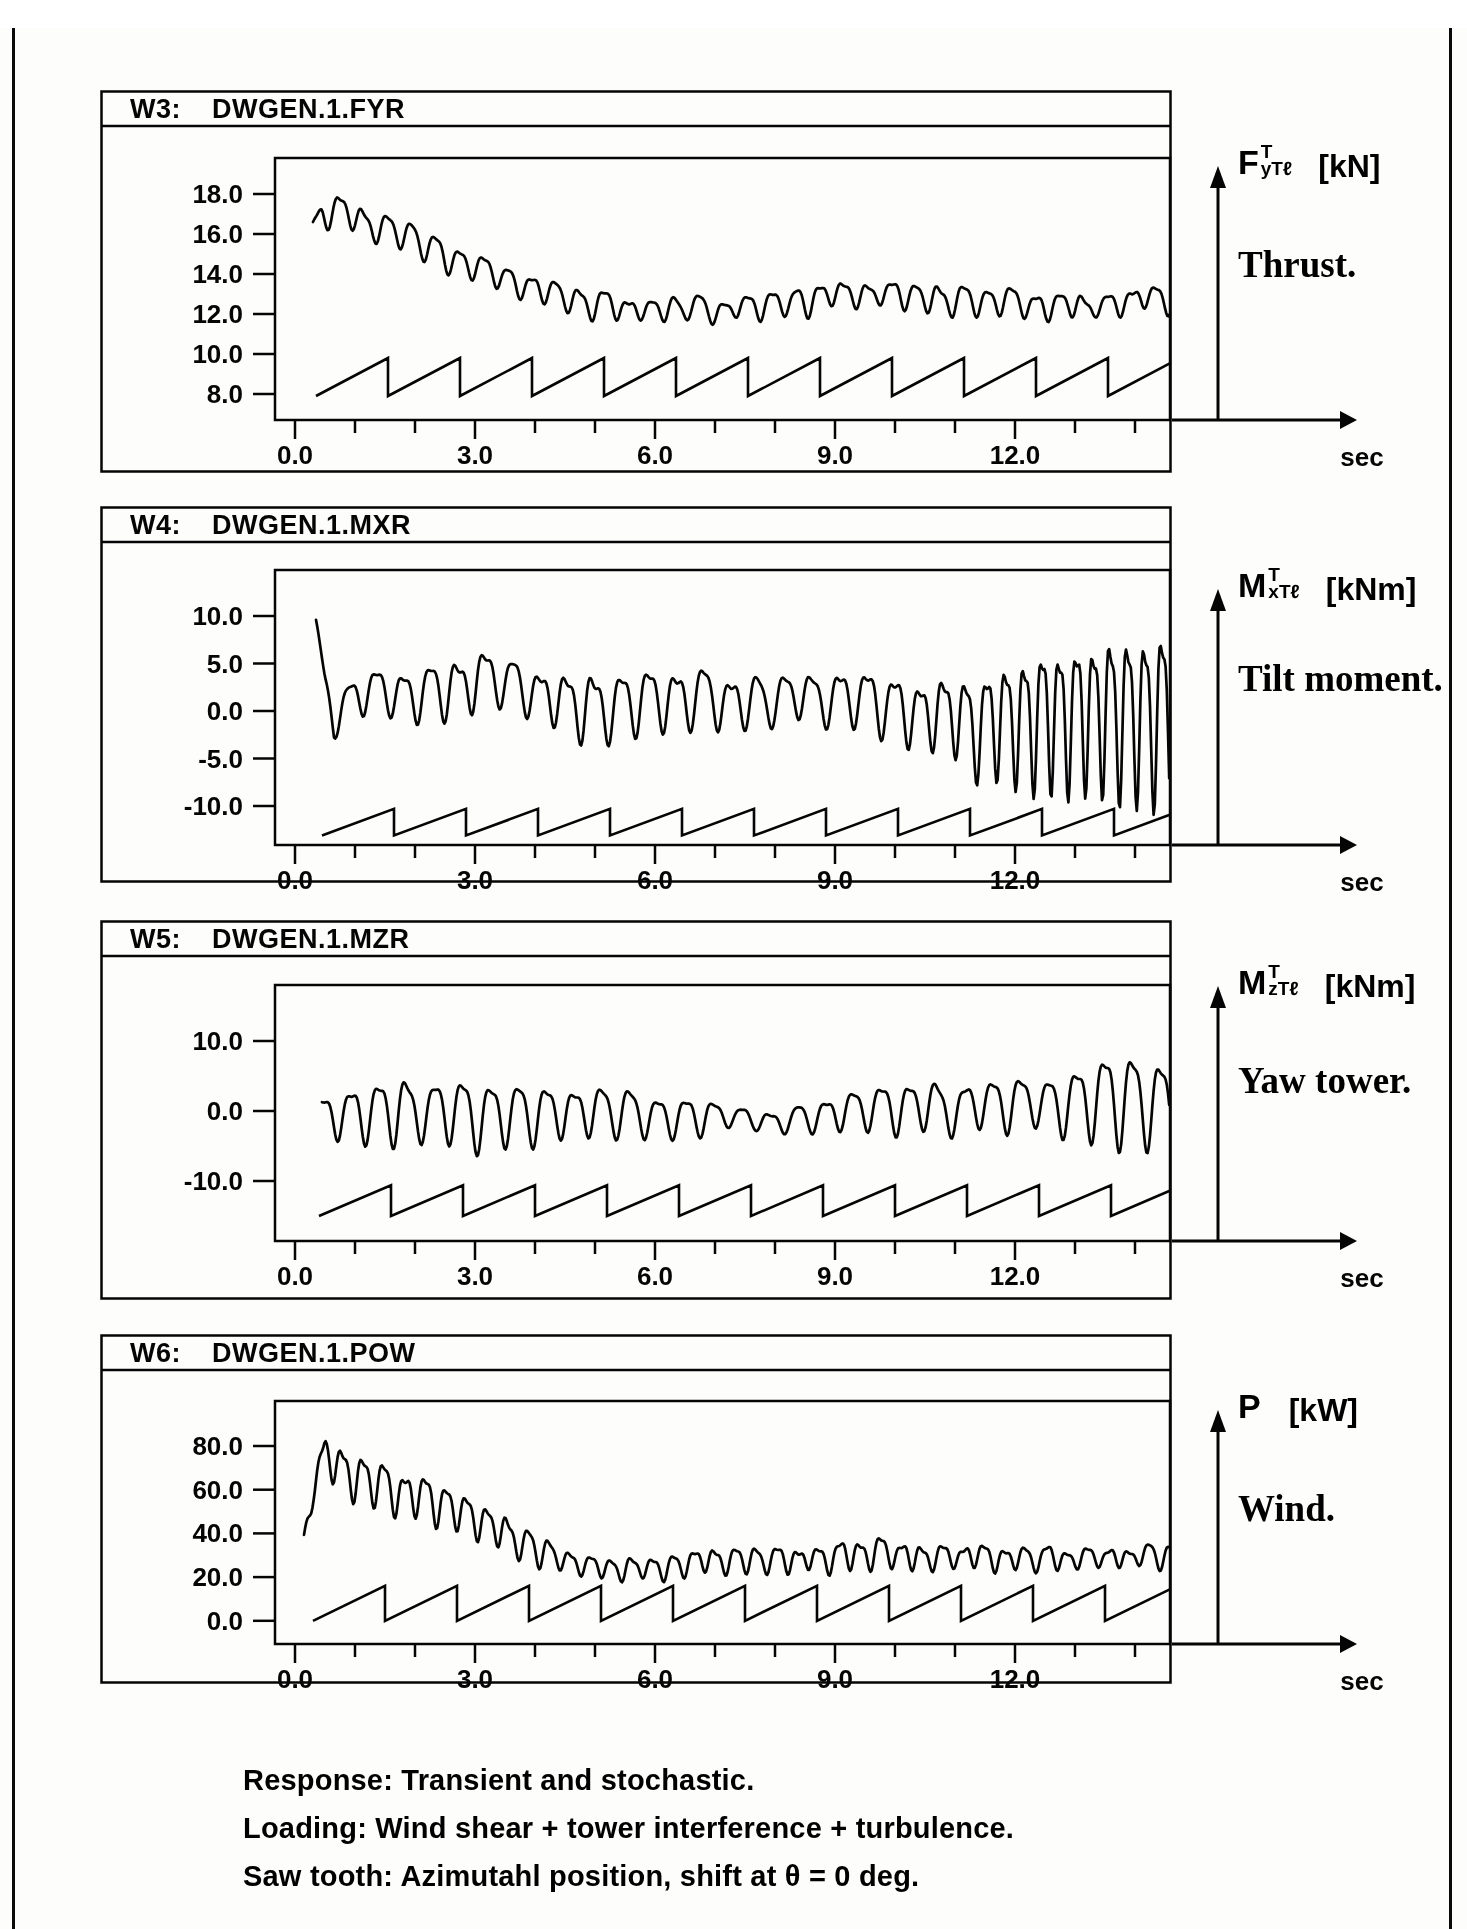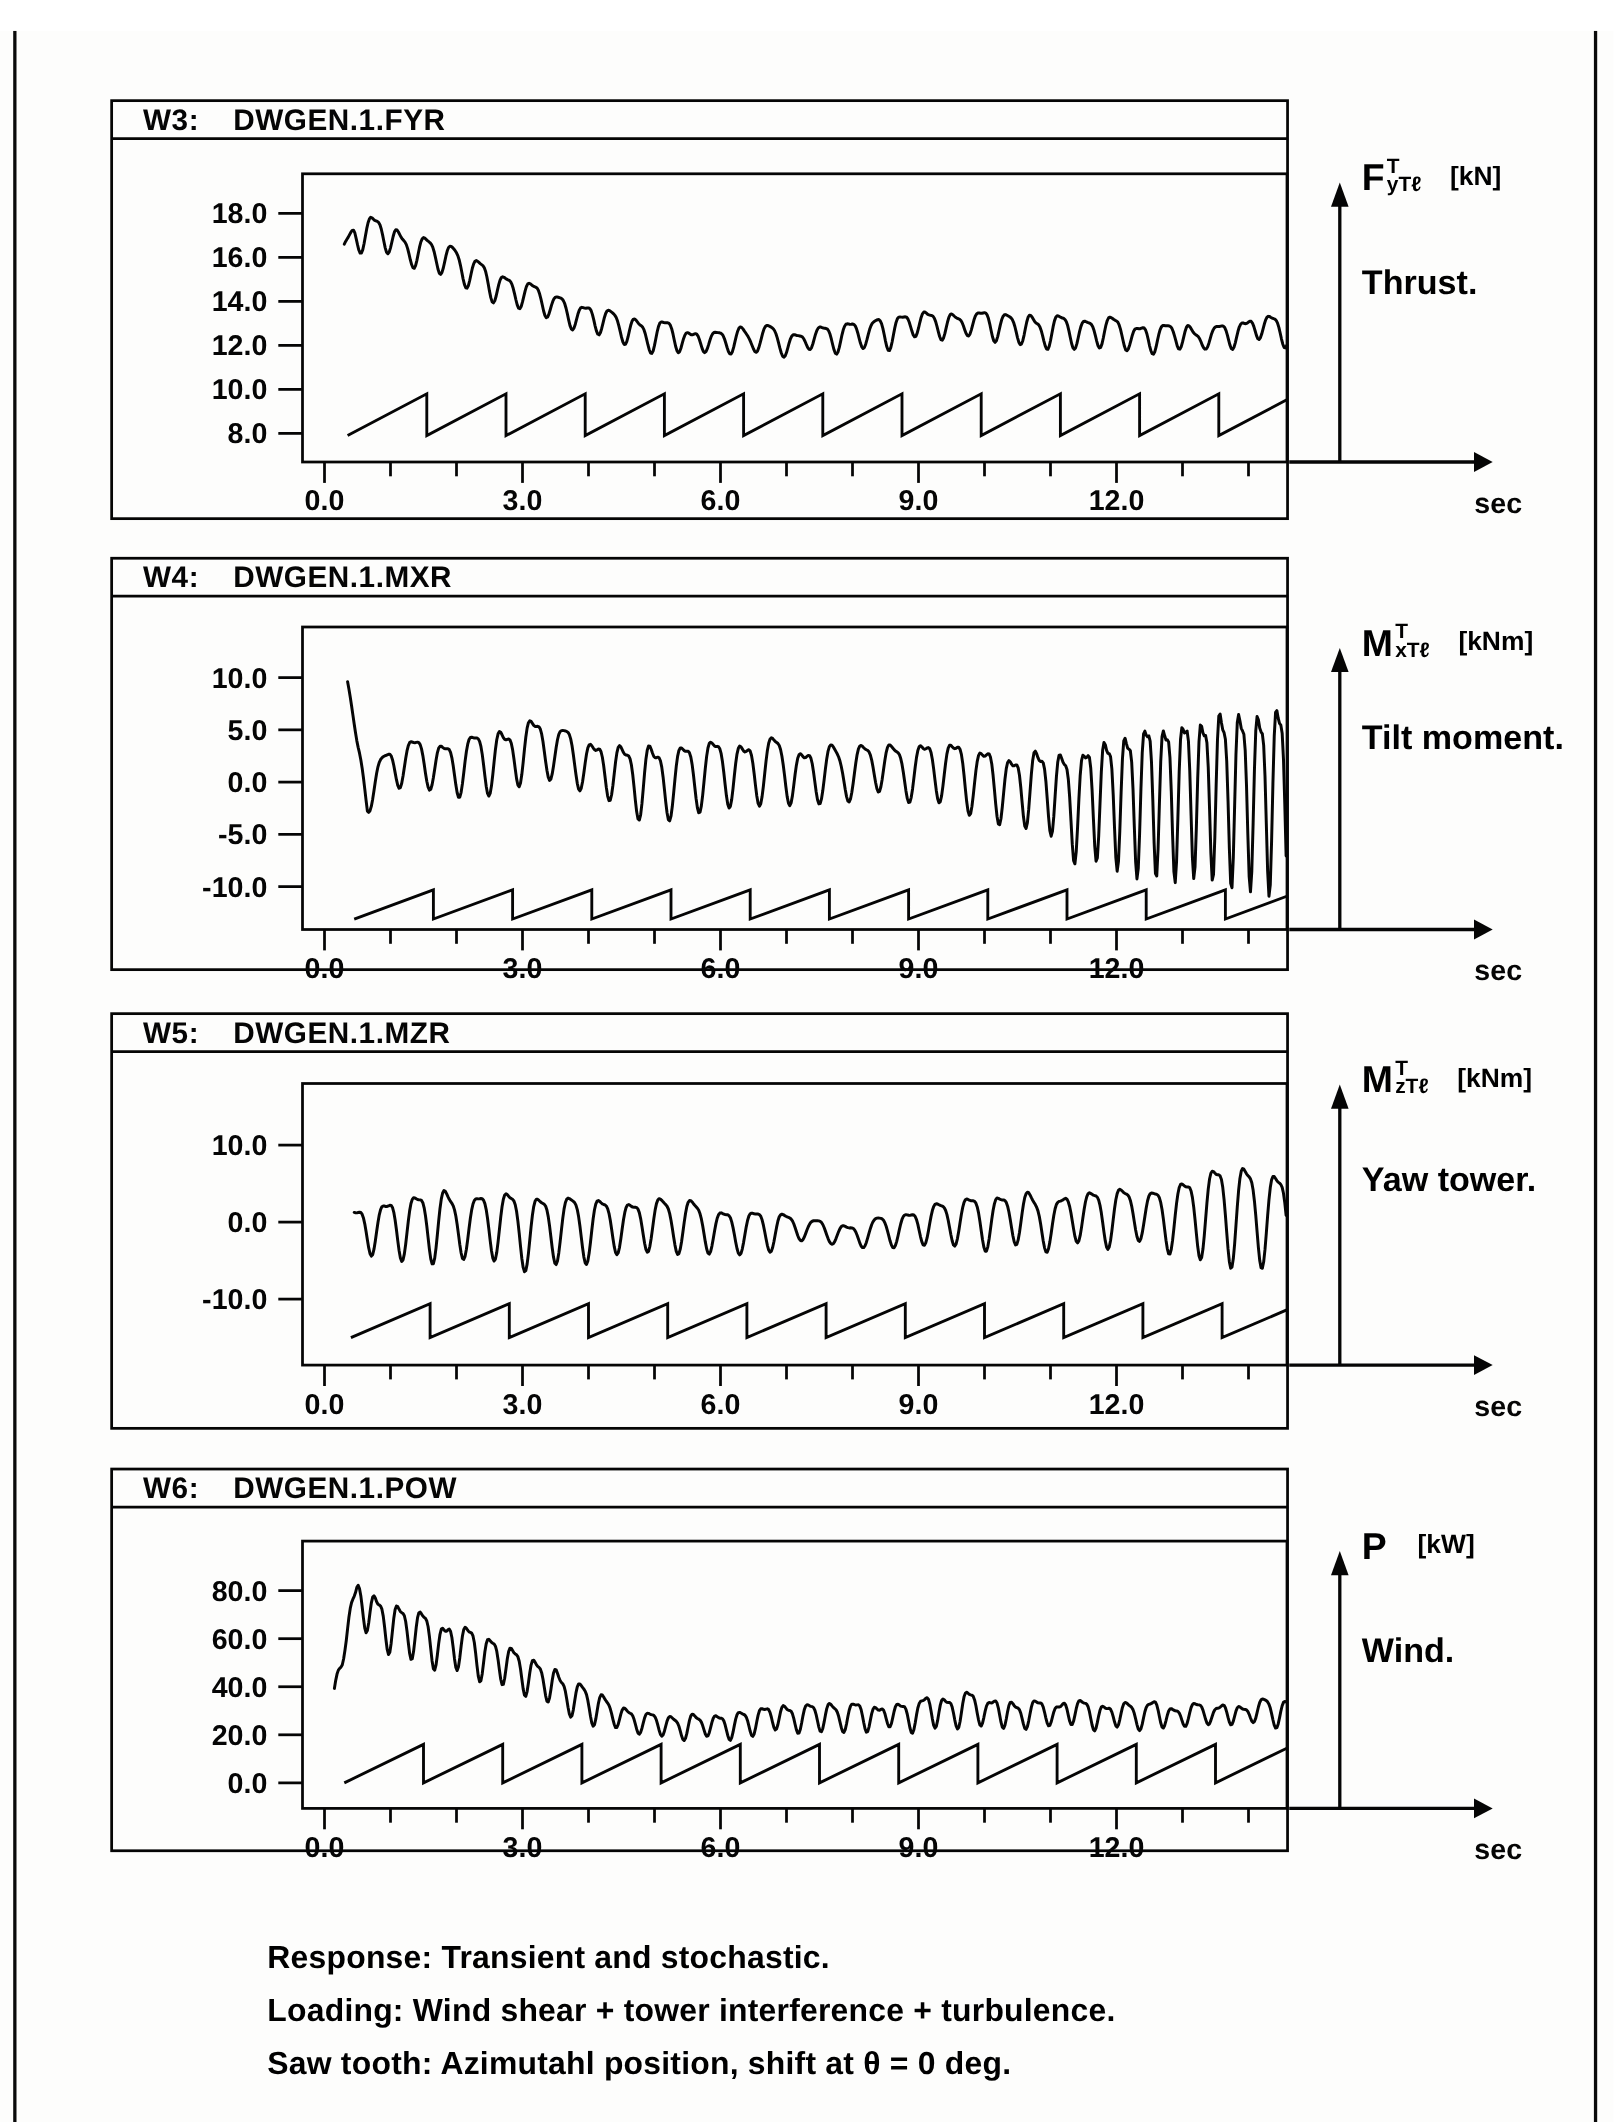--- a/index.html
+++ b/index.html
@@ -12,22 +12,22 @@
   .sec{font-size:26px;}
   .ln{stroke:#050505;stroke-width:2.5;fill:none;}
   .arr{stroke:#050505;stroke-width:3;fill:none;}
   .ah{fill:#050505;stroke:none;}
   .sig{fill:none;stroke:#050505;stroke-width:2.7;stroke-linejoin:round;stroke-linecap:round;}
   .saw{fill:none;stroke:#050505;stroke-width:2.6;stroke-linejoin:miter;}
   .annot{position:absolute;left:1238px;width:225px;}
   .symline{display:flex;align-items:flex-start;font-weight:700;}
   .base{font-size:34px;line-height:1.1;}
   .stack{display:inline-flex;flex-direction:column;font-size:19px;line-height:0.9;margin-left:2px;margin-top:-1px;font-weight:700;}
-  .unit{font-size:24px;line-height:1.2;margin-left:26px;margin-top:3px;white-space:nowrap;}
-  .desc{font-size:31px;font-weight:700;white-space:nowrap;}
+  .unit{font-size:32px;line-height:1.2;margin-left:26px;margin-top:3px;white-space:nowrap;}
+  .desc{font-size:37px;font-weight:700;white-space:nowrap;font-family:Liberation Serif, serif;}
   .caption-line{position:absolute;left:243px;font-size:29px;font-weight:700;letter-spacing:0.2px;white-space:pre;}
 </style>
 </head>
 <body>
 
 <div id="page">
   <div class="frameline" style="left:12px;top:0;width:3px;height:1921px;"></div>
   <div class="frameline" style="left:1449px;top:0;width:3px;height:1921px;"></div>
   <div class="frameline" style="left:12px;top:1916px;width:1440px;height:5px;"></div>
 

